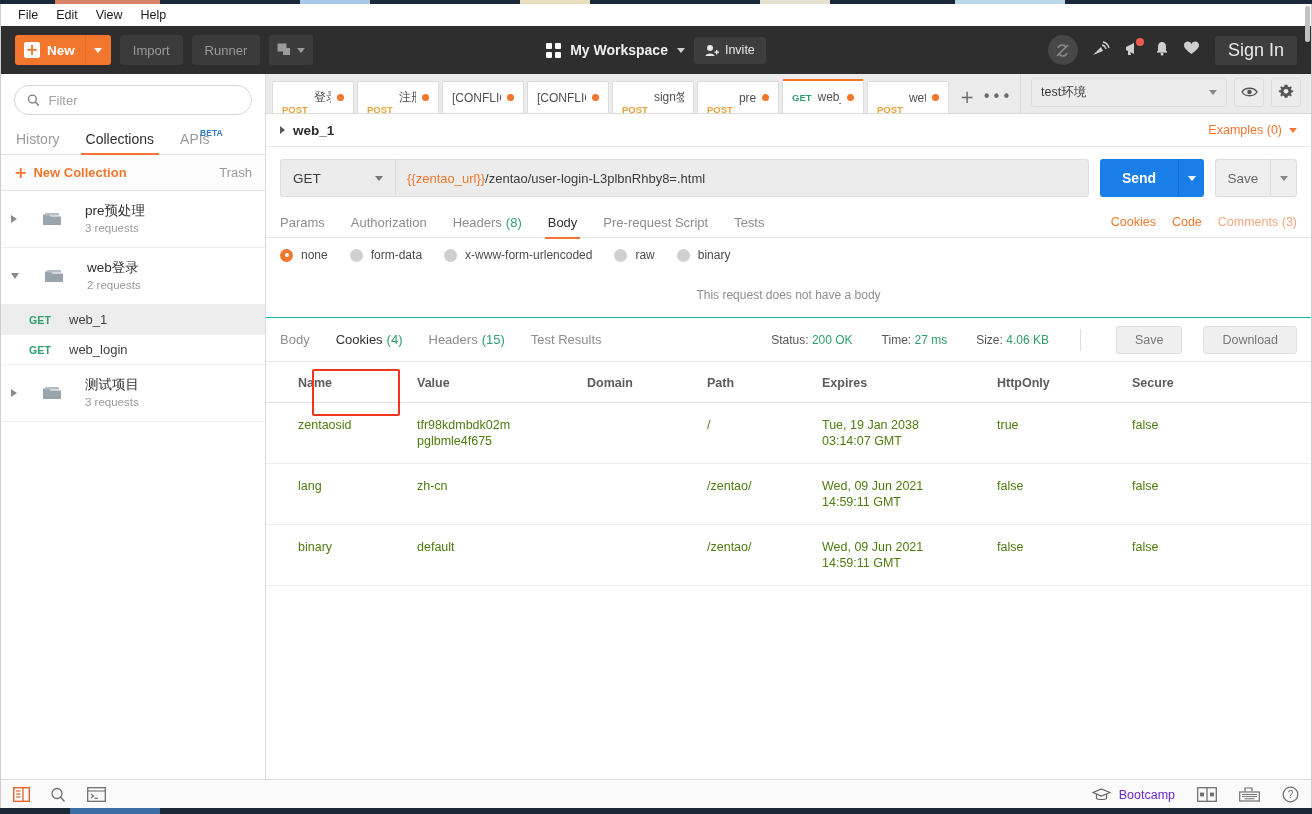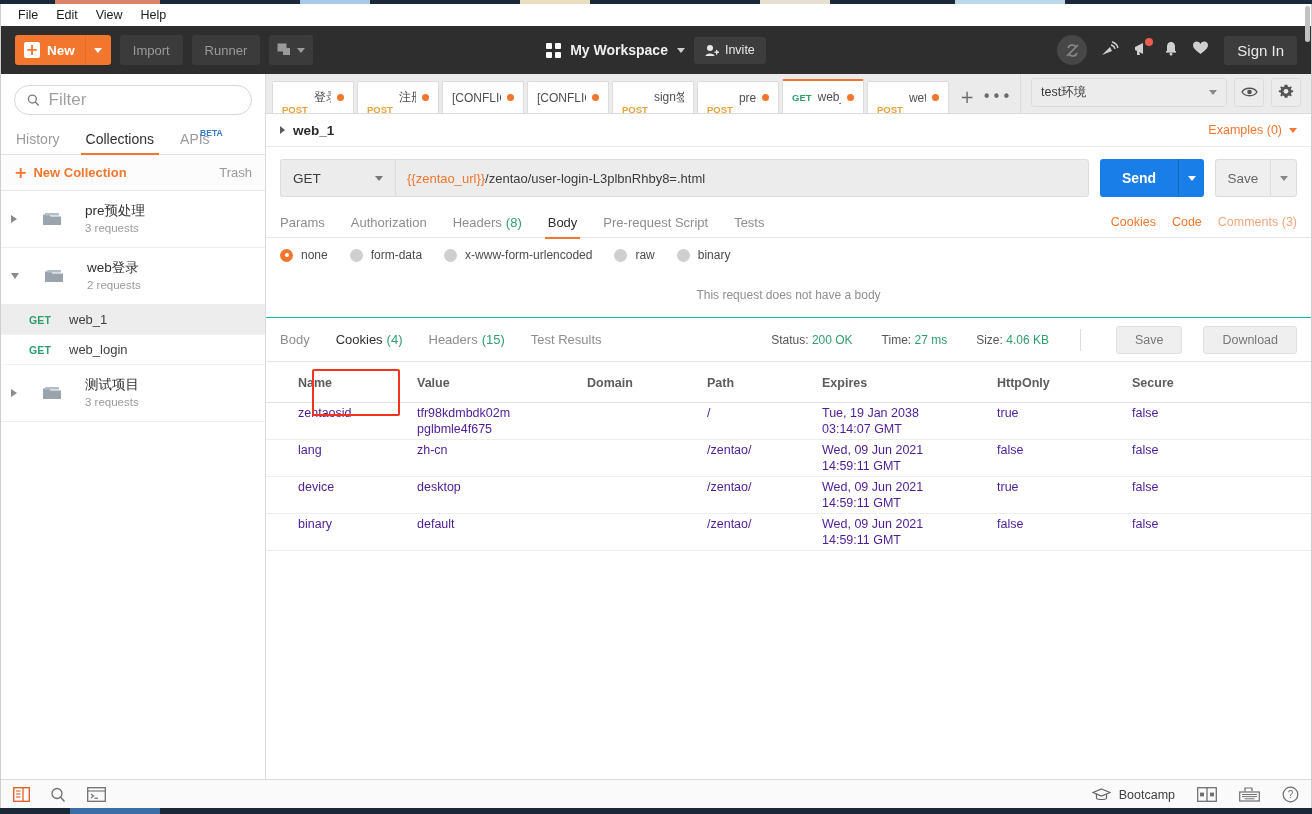--- a/index.html
+++ b/index.html
@@ -105,38 +105,38 @@
     width: 30px; height: 30px; border-radius: 50%; background: #474747;
     display: flex; align-items: center; justify-content: center; color: #7f7f7f;
     position: relative;
   }
   .ic { color: #cfcfcf; cursor: pointer; position: relative; display: block; }
   .ic .reddot {
     position: absolute; top: -2px; right: -3px; width: 8px; height: 8px;
     background: #f05b4f; border-radius: 50%;
   }
   .btn-signin {
-    height: 29px; background: #3d3d3d; color: #e9e9e9; font-size: 15px;
+    height: 29px; background: #3d3d3d; color: #e9e9e9; font-size: 18px;
     border-radius: 3px; display: flex; align-items: center; padding: 0 13px;
     margin-left: 2px; cursor: pointer;
   }
   
   .body-split { flex: 1; display: flex; min-height: 0; }
   
   .sidebar {
     width: 265px; flex: 0 0 265px; background: #fff;
     border-right: 1px solid #dcdcdc; display: flex; flex-direction: column;
   }
   .filter-wrap { padding: 11px 13px 8px 13px; }
   .filter-box {
     height: 30px; border: 1px solid #d6d6d6; border-radius: 15px;
     display: flex; align-items: center; padding: 0 12px; gap: 9px;
   }
   .filter-box input {
-    border: none; outline: none; font-size: 17px; color: #555;
+    border: none; outline: none; font-size: 13px; color: #555;
     font-family: "Liberation Sans", sans-serif; width: 100%; background: transparent;
   }
   .filter-box input::placeholder { color: #a0a0a0; }
   .side-tabs {
     display: flex; align-items: flex-end; border-bottom: 1px solid #e2e2e2;
     padding: 0 2px; height: 32px;
   }
   .side-tab {
     font-size: 14px; color: #9b9b9b; padding: 0 13px 7px 13px;
     position: relative; cursor: pointer; white-space: nowrap;
@@ -337,39 +337,39 @@
     justify-content: center; padding: 0 18px; margin-left: 9px; cursor: pointer;
   }
   
   .cookie-area { flex: 1; overflow: auto; position: relative; }
   table.cookies { width: 100%; border-collapse: collapse; table-layout: fixed; }
   table.cookies th {
     text-align: left; font-size: 12.5px; color: #5c5c5c; font-weight: bold;
     padding: 14px 6px 12px 6px; border-bottom: 1px solid #e2e2e2;
   }
   table.cookies td {
-    font-size: 12.5px; color: #4c1d95; padding: 2px 6px; vertical-align: top;
+    font-size: 12.5px; color: #4d7c0f; padding: 14px 6px; vertical-align: top;
     border-bottom: 1px solid #ededed; line-height: 16px;
   }
   table.cookies tr td:first-child, table.cookies tr th:first-child { padding-left: 32px; }
   .col-name { width: 145px; }
   .col-value { width: 170px; }
   .col-domain { width: 120px; }
   .col-path { width: 115px; }
   .col-expires { width: 175px; }
   .col-http { width: 135px; }
   .col-secure { width: auto; }
   
   .statusbar {
     height: 30px; flex: 0 0 30px; background: #fafafa; border-top: 1px solid #dcdcdc;
     display: flex; align-items: center; padding: 0 12px; gap: 20px;
   }
   .sb-ic { color: #6e6e6e; cursor: pointer; display: flex; align-items: center; }
   .sb-right { margin-left: auto; display: flex; align-items: center; gap: 22px; }
-  .bootcamp { display: flex; align-items: center; gap: 8px; font-size: 12.5px; color: #404040; cursor: pointer; }
+  .bootcamp { display: flex; align-items: center; gap: 8px; font-size: 12.5px; color: #6d28d9; cursor: pointer; }
   
   .scroll-sliver {
     position: absolute; right: 0; top: 0; width: 7px; bottom: 0; background: transparent;
   }
   .scroll-sliver .thumb2 {
     position: absolute; right: 1px; top: 2px; width: 5px; height: 36px;
     background: #c2c2c2; border-radius: 3px;
   }
   .taskbar {
     position: absolute; bottom: 0; left: 0; width: 1312px; height: 6px; background: #1b2838;
@@ -746,29 +746,20 @@
             <tr>
               <td>lang</td>
               <td class="pre">zh-cn</td>
               <td></td>
               <td>/zentao/</td>
               <td class="pre">Wed, 09 Jun 2021<br>14:59:11 GMT</td>
               <td>false</td>
               <td>false</td>
             </tr>
             <tr>
-              <td>device</td>
-              <td class="pre">desktop</td>
-              <td></td>
-              <td>/zentao/</td>
-              <td class="pre">Wed, 09 Jun 2021<br>14:59:11 GMT</td>
-              <td>true</td>
-              <td>false</td>
-            </tr>
-            <tr>
               <td>binary</td>
               <td class="pre">default</td>
               <td></td>
               <td>/zentao/</td>
               <td class="pre">Wed, 09 Jun 2021<br>14:59:11 GMT</td>
               <td>false</td>
               <td>false</td>
             </tr>
           </tbody>
         </table>

